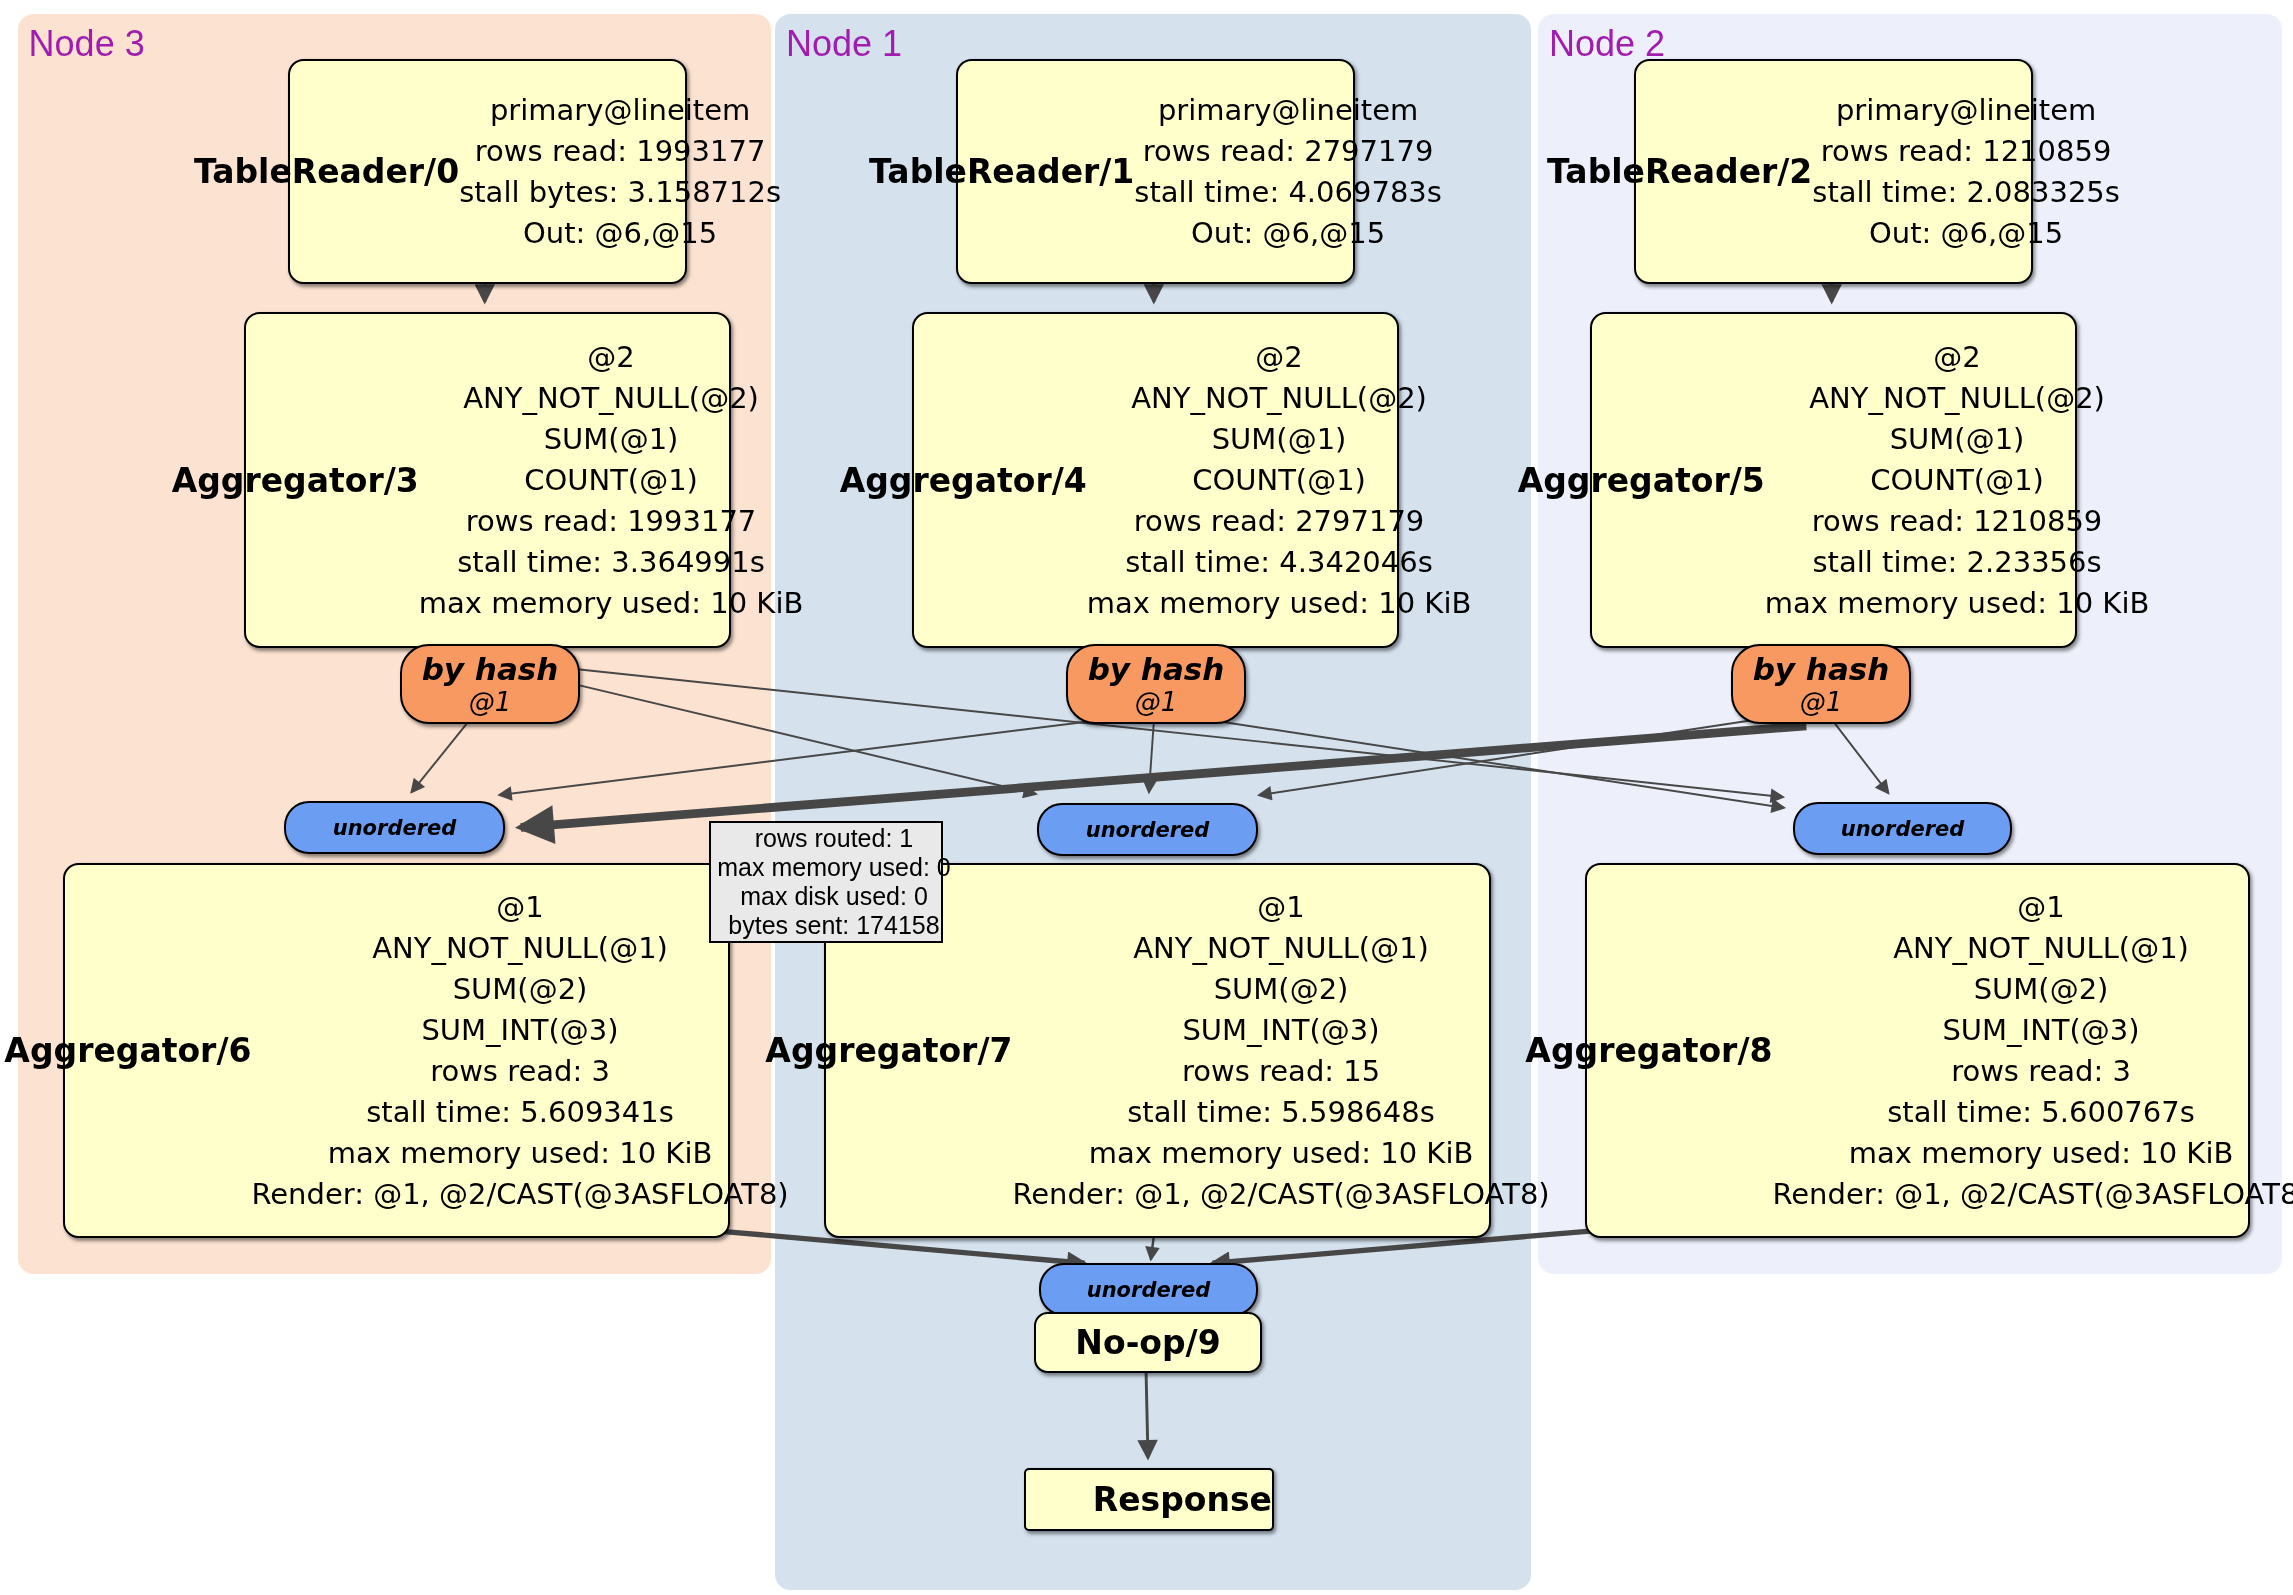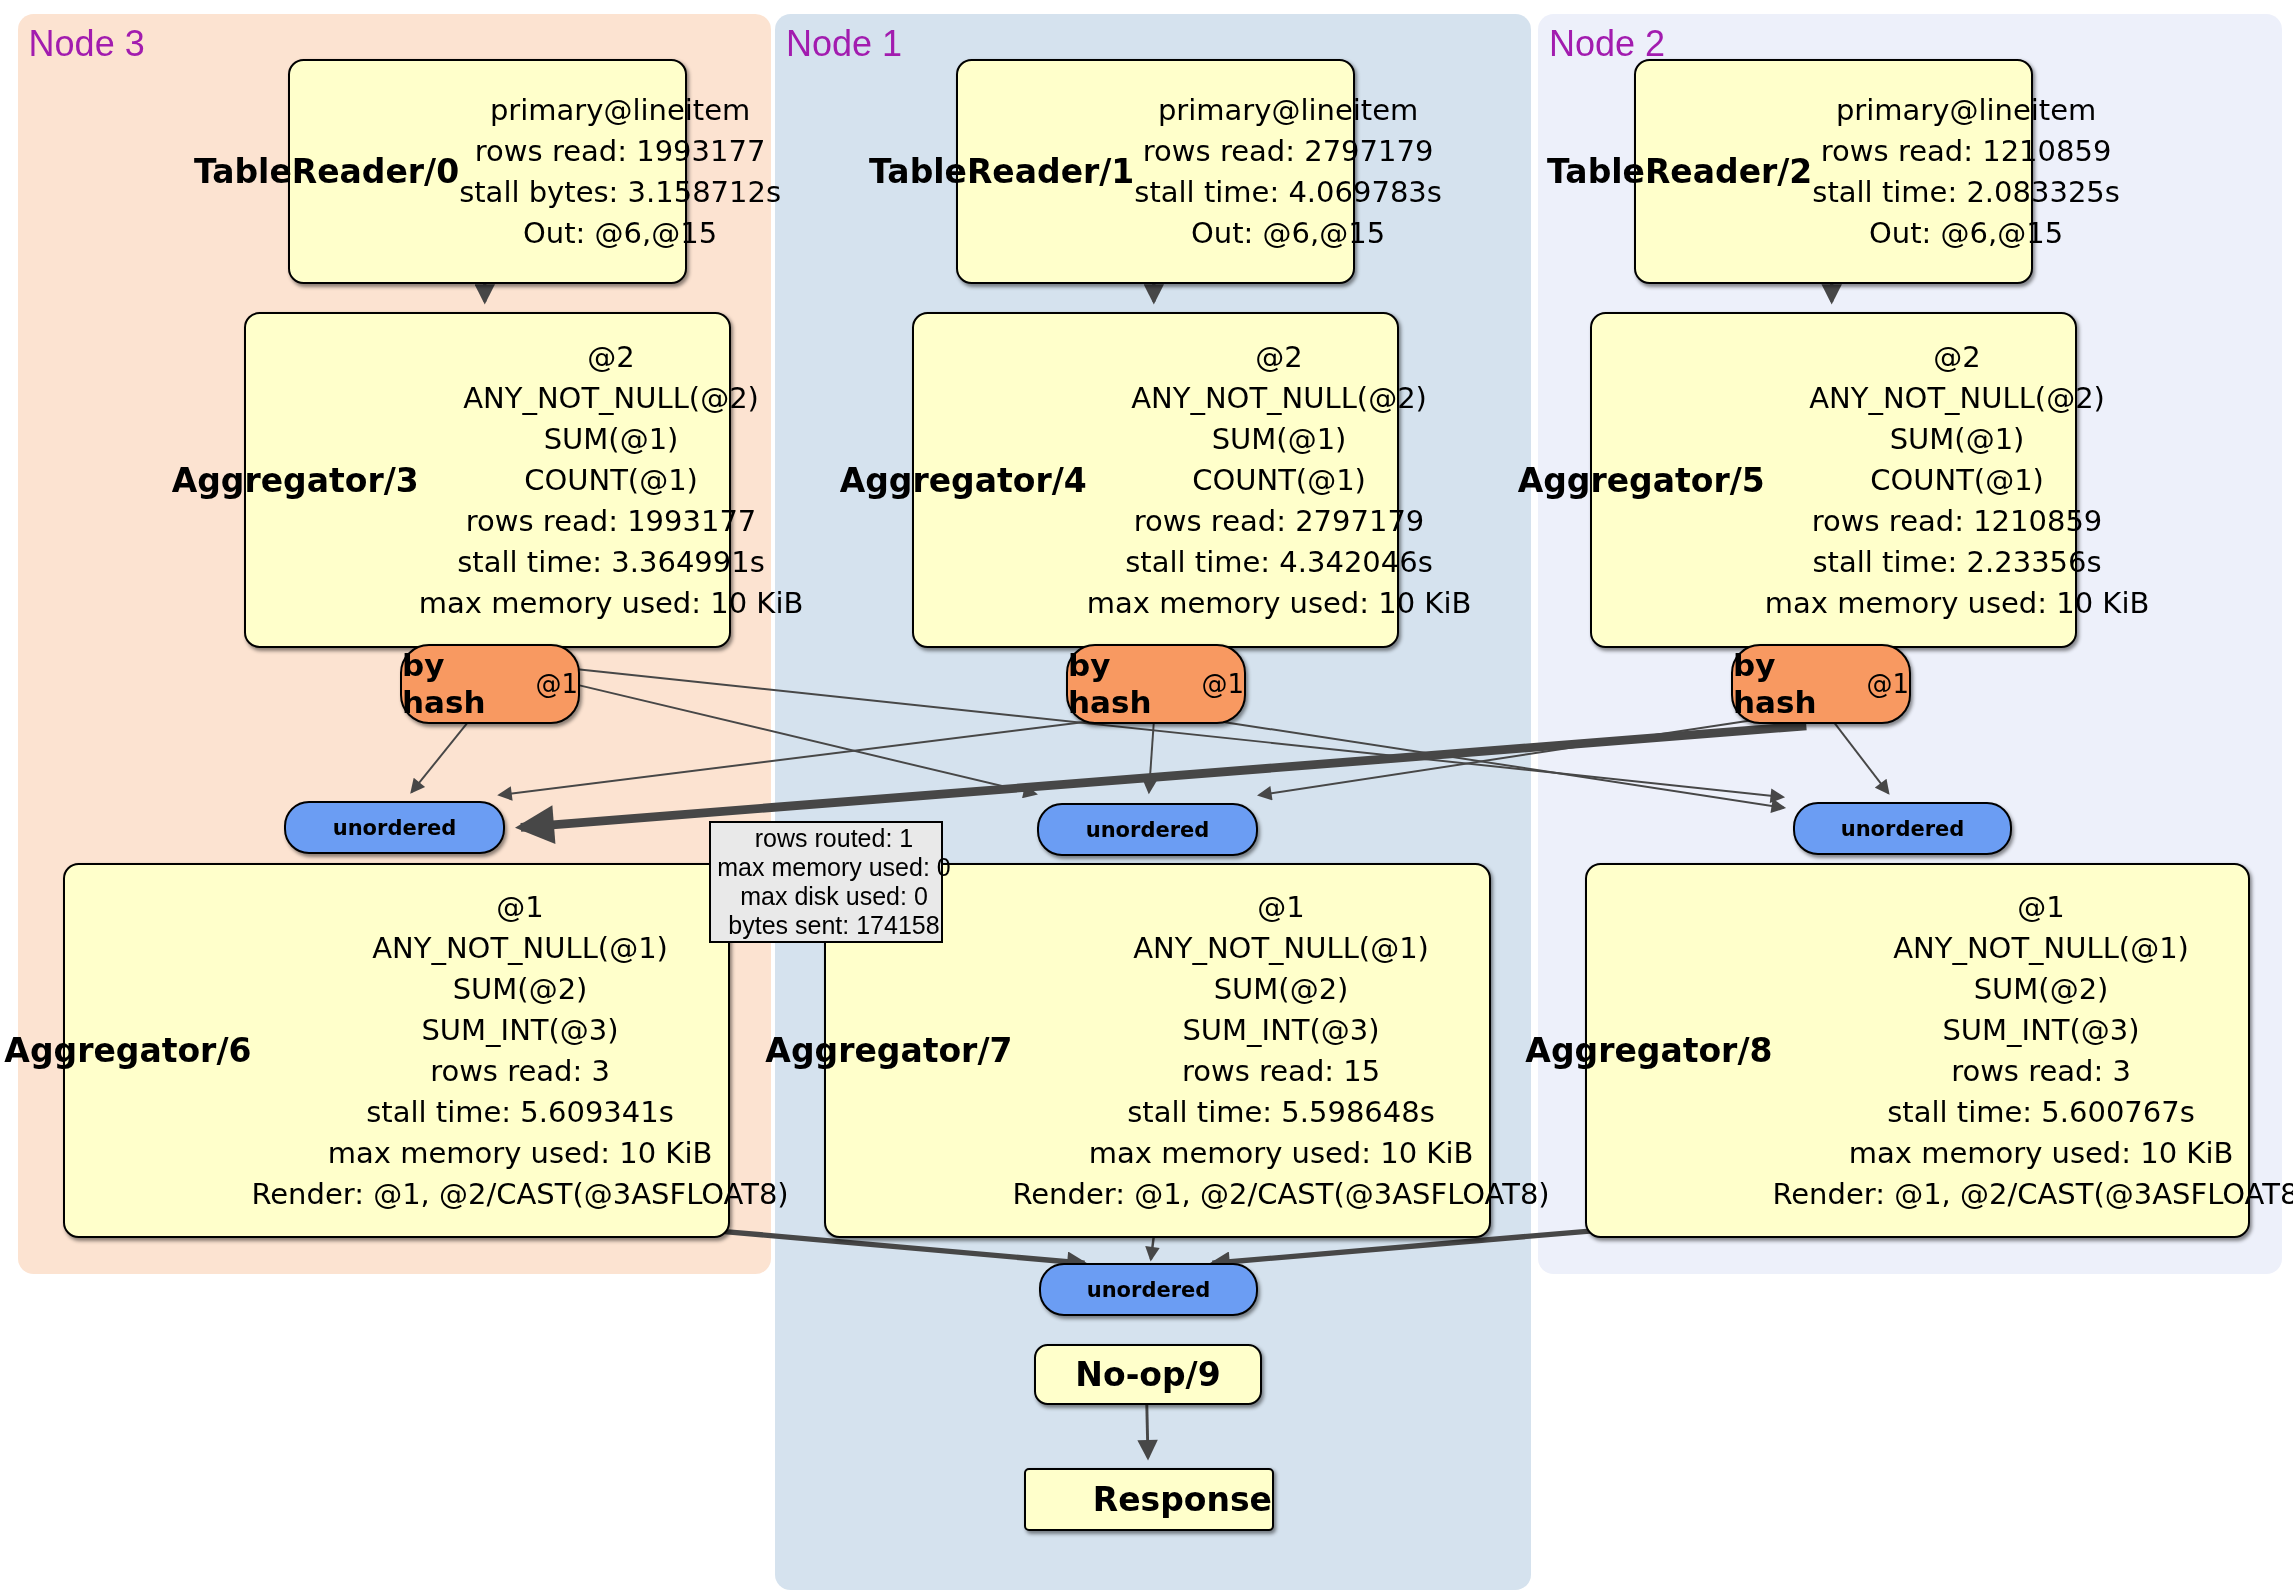--- a/index.html
+++ b/index.html
@@ -13,22 +13,22 @@
   .region{position:absolute;border-radius:15.6px;}
   .region-label{position:absolute;left:11px;top:9.8px;font-family:"Liberation Sans",sans-serif;
                 font-size:36px;color:#a21caf;}
   .edges{position:absolute;left:0;top:0;width:2294px;height:1596px;}
   .proc{position:absolute;background:var(--processor-fill);border:2.4px solid #000;border-radius:15.6px;
         display:flex;flex-direction:row;align-items:center;justify-content:center;
         box-shadow:2px 2.9px 3.9px rgba(0,0,0,.45);text-align:center;}
   .proc .title{font-weight:bold;font-size:33px;line-height:45px;white-space:nowrap;}
   .proc .lines{display:block;}
   .proc .lines div{font-size:29px;line-height:41px;white-space:nowrap;}
-  .pill{position:absolute;border:2.4px solid #000;display:flex;
-        align-items:center;justify-content:center;box-shadow:2px 2.9px 3.9px rgba(0,0,0,.45);}
+  .pill{position:absolute;border:2.4px solid #000;display:flex;flex-direction:column;
+        align-items:center;justify-content:center;box-shadow:2px 2.9px 3.9px rgba(0,0,0,.45);font-style:italic;}
   .router{background:var(--router-fill);border-radius:29px;}
   .router .rlabel{font-weight:bold;font-size:31px;line-height:37px;}
   .router .rdetail{font-size:26px;line-height:29px;}
   .sync{background:var(--sync-fill);border-radius:25px;}
   .sync .slabel{font-weight:bold;font-size:21px;}
   .tooltip{position:absolute;background:var(--tooltip-bg);border:2.4px solid #000;
            display:flex;flex-direction:column;align-items:center;justify-content:center;
            font-family:"Liberation Sans",sans-serif;}
   .tooltip div{font-size:25px;line-height:29px;white-space:nowrap;}
 </style>
@@ -161,21 +161,21 @@
         <div>SUM_INT(@3)</div>
         <div>rows read: 15</div>
         <div>stall time: 5.598648s</div>
         <div>max memory used: 10 KiB</div>
         <div>Render: @1, @2/CAST(@3ASFLOAT8)</div>
       </div>
   </div>
   <div class="pill sync" style="left:1039px;top:1263px;width:215px;height:49px;">
     <div class="slabel">unordered</div>
   </div>
-  <div class="proc" style="left:1034px;top:1312px;width:224px;height:57px;border-radius:13.7px;margin-top:32px;">
+  <div class="proc" style="left:1034px;top:1312px;width:224px;height:57px;border-radius:13.7px;">
     <div class="title">No-op/9</div>
   </div>
   <div class="proc" style="left:1024px;top:1468px;width:246px;height:59px;border-radius:5px;justify-content:flex-end;">
     <div class="title">Response</div>
   </div>
 
   <div class="proc" style="left:1634px;top:59px;width:395px;height:221px;">
     <div class="title">TableReader/2</div>
     <div class="lines">
         <div>primary@lineitem</div>

